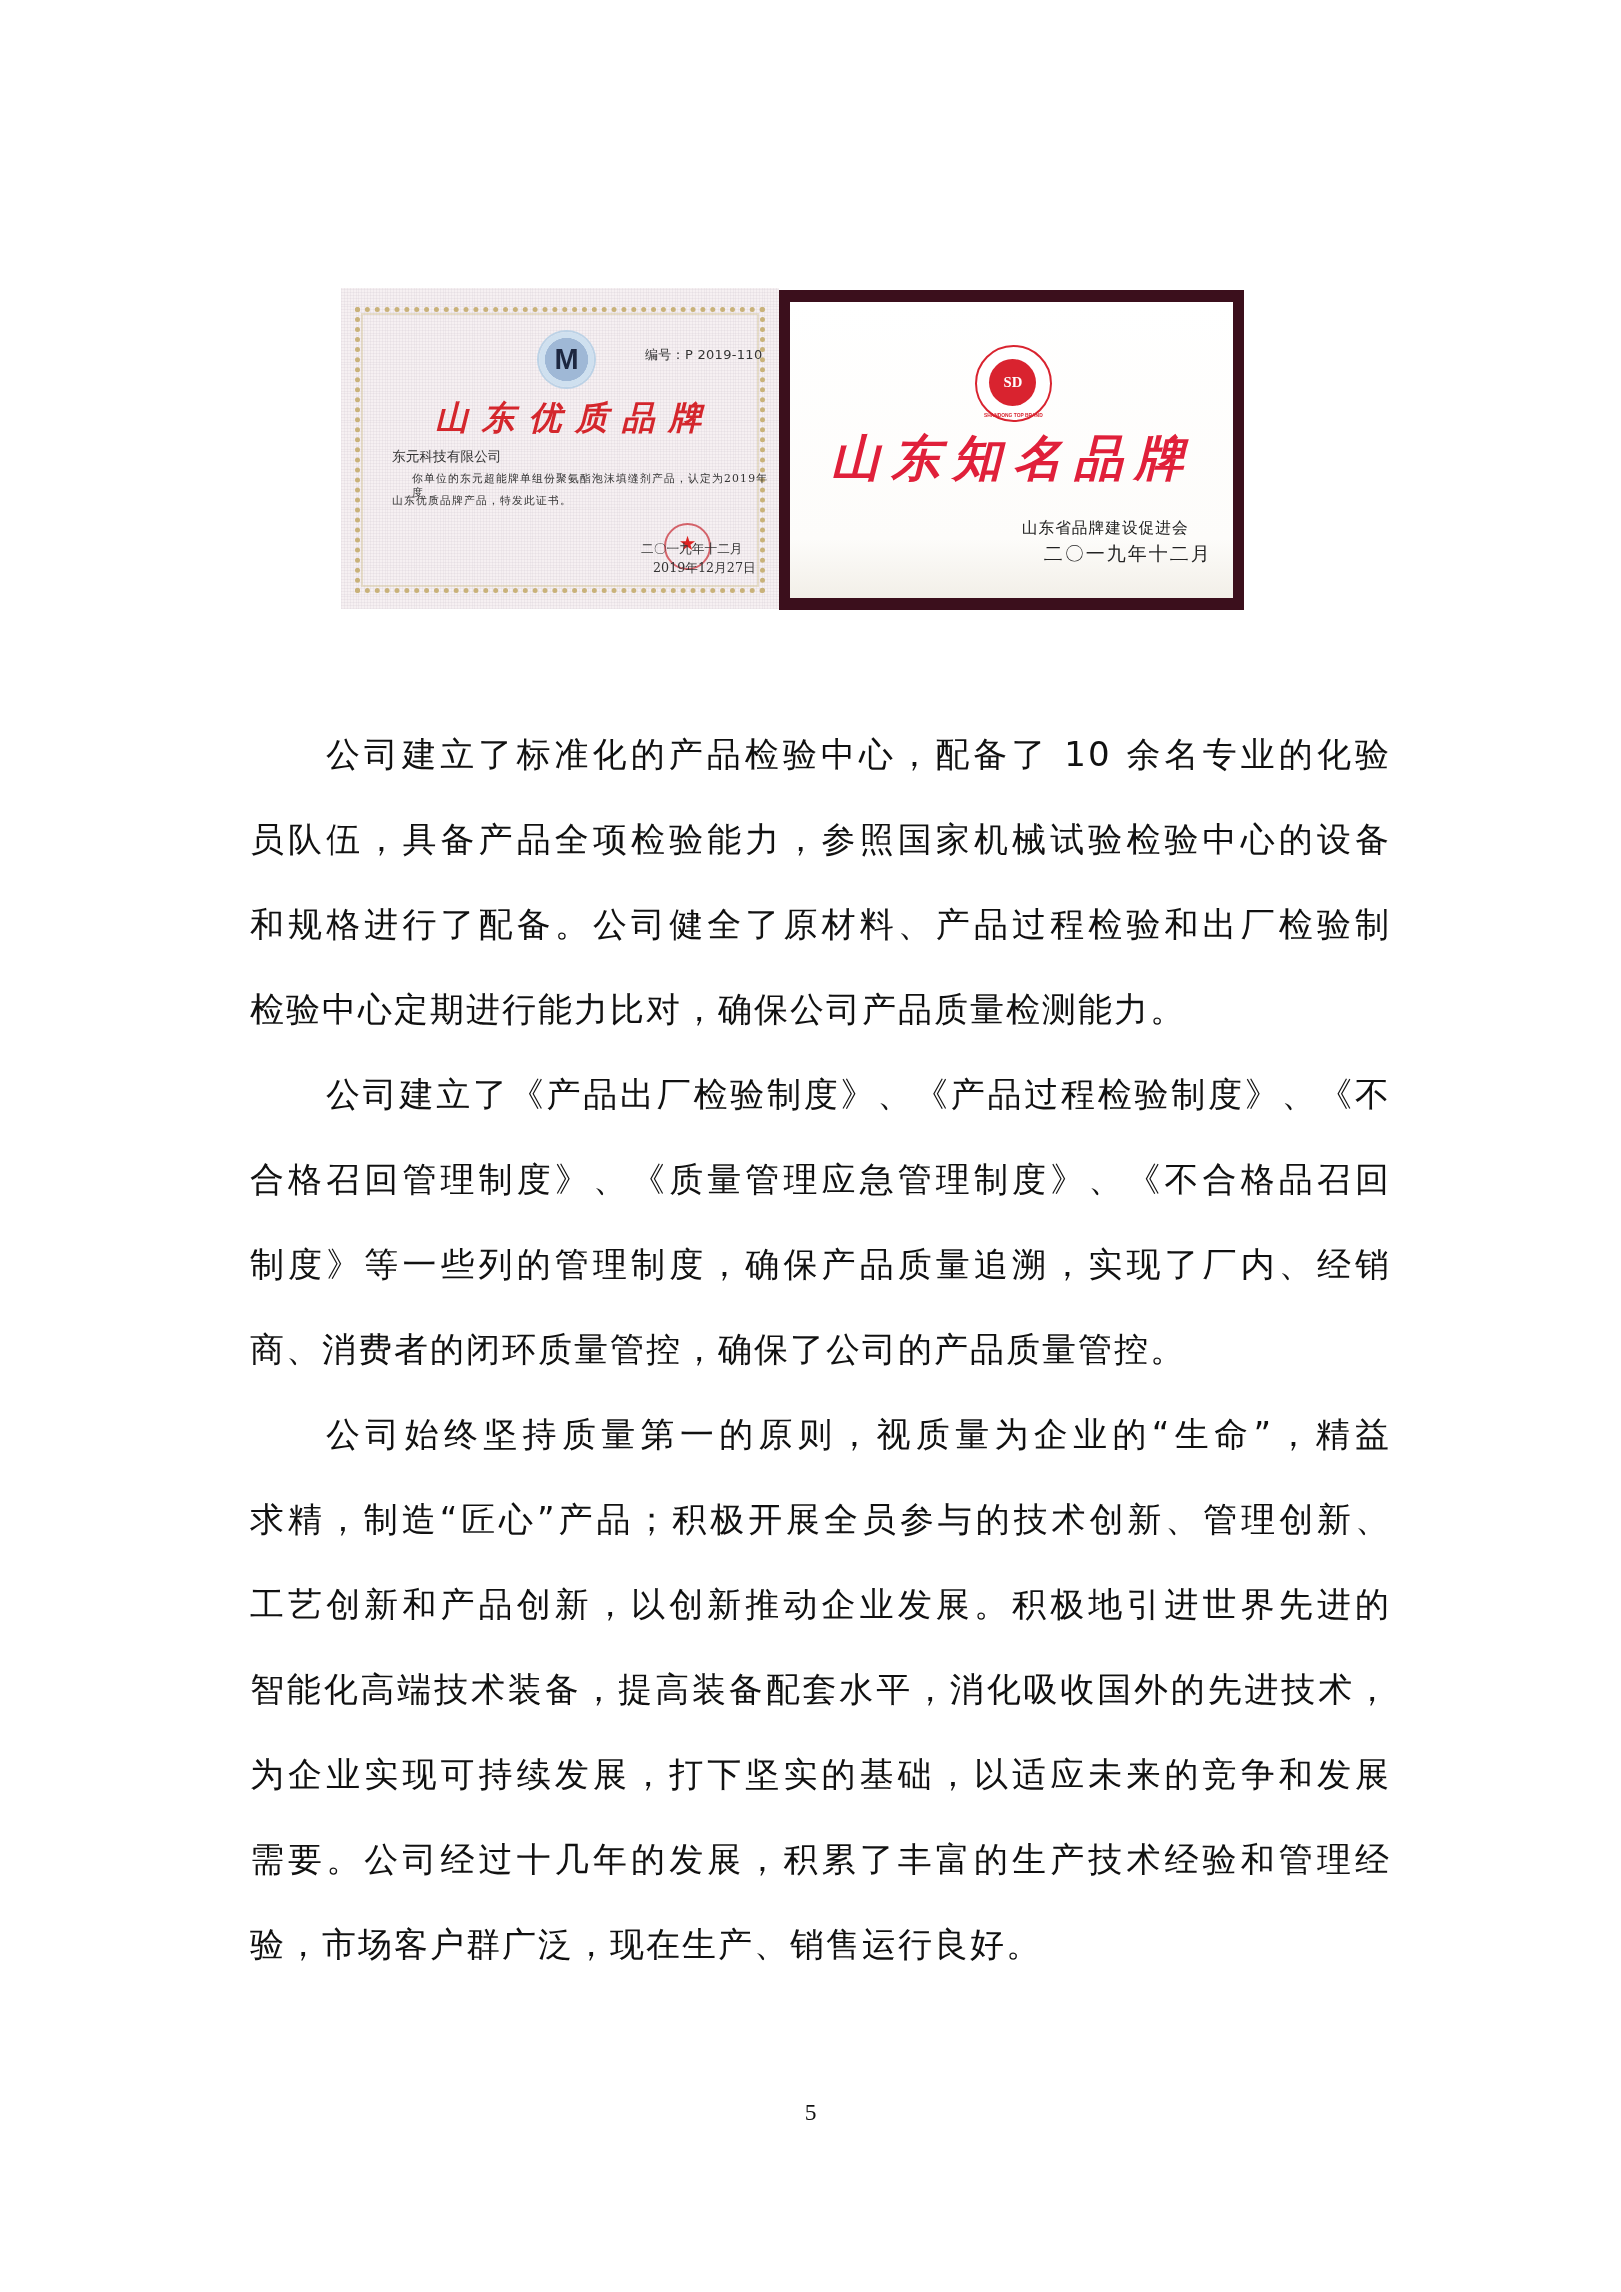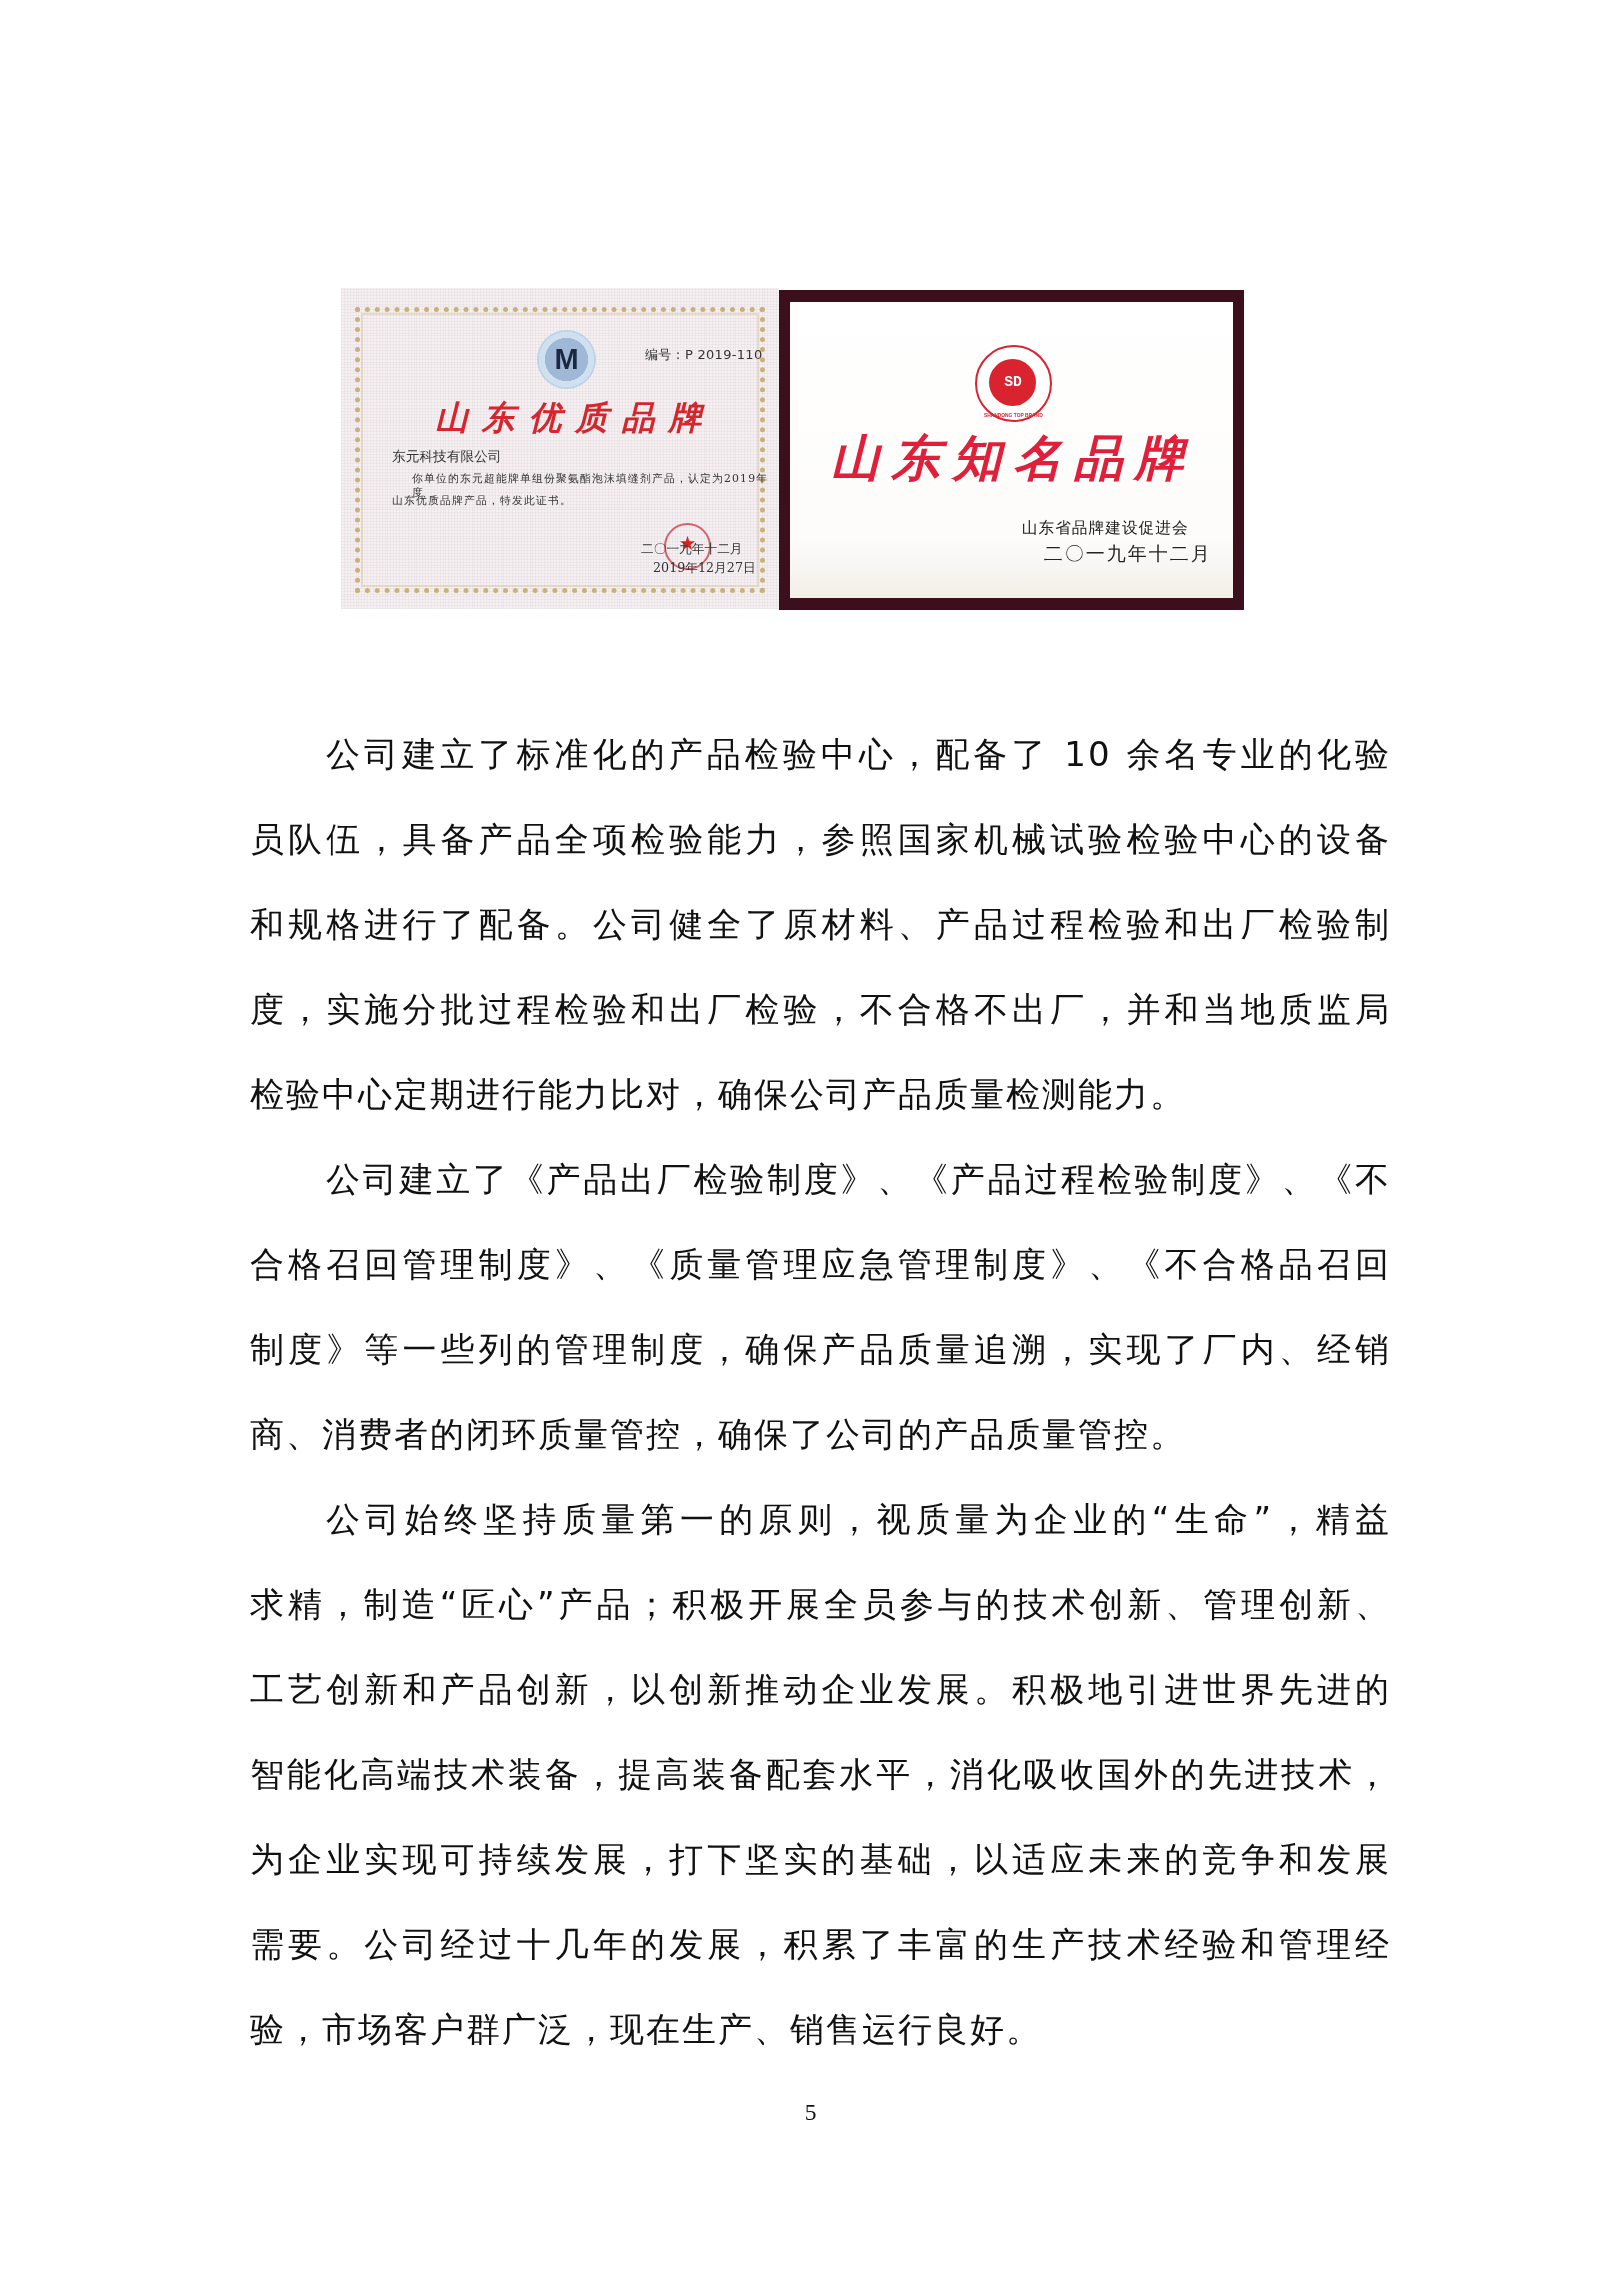--- a/index.html
+++ b/index.html
@@ -35,21 +35,21 @@
   .cert1 .seal span { position: absolute; left: 0; right: 0; top: 8.8px; text-align: center; color: #d22; font-size: 19.6px; line-height: 19.6px; }
 
   
   .cert2 { position: absolute; left: 779px; top: 290px; width: 465px; height: 320px;
            background: #3b0f1c; }
   .cert2 .inner { position: absolute; left: 10.8px; top: 11.8px; right: 10.8px; bottom: 11.8px;
            background: linear-gradient(180deg, #ffffff 0%, #fdfcfa 80%, #f2efe8 100%); }
   .cert2 .emblem { position: absolute; left: 185px; top: 43px; width: 73px; height: 73px; border-radius: 50%;
                    border: 2px solid #d9232f; background: #fff; }
   .cert2 .emblem .core { position: absolute; left: 12.7px; top: 12.7px; width: 47px; height: 47px; border-radius: 50%;
-                   background: #d9232f; color: #fff; font-family: Liberation Mono, monospace; font-weight: bold;
+                   background: #d9232f; color: #fff; font-family: Liberation Serif, serif; font-weight: bold;
                    font-size: 14.7px; text-align: center; line-height: 47px; }
   .cert2 .emblem .ring { position: absolute; left: 0; right: 0; bottom: 2px; text-align: center;
                    font-family: "Liberation Sans", sans-serif; font-size: 4.9px; color: #d9232f; font-weight: bold; }
   .cert2 .title { position: absolute; left: 41px; top: 124px; font-family: "DejaVu Serif", serif;
                   font-weight: bold; font-size: 49px; color: #e0203a; letter-spacing: 11.8px; font-style: italic; }
   .cert2 .issuer { position: absolute; left: 232px; top: 216px; font-size: 15.7px; color: #222; letter-spacing: 1px; }
   .cert2 .date { position: absolute; left: 254px; top: 239px; font-size: 19px; color: #222; letter-spacing: 2px; }
 
   
   .textblock { position: absolute; left: 250px; top: 730px; width: 1141px; }
@@ -91,21 +91,20 @@
     <div class="issuer">山东省品牌建设促进会</div>
     <div class="date">二〇一九年十二月</div>
   </div>
 </div>
 
 <div class="textblock">
   <div>
     <div class="line indent">公司建立了标准化的产品检验中心，配备了 10 余名专业的化验</div>
     <div class="line">员队伍，具备产品全项检验能力，参照国家机械试验检验中心的设备</div>
     <div class="line">和规格进行了配备。公司健全了原材料、产品过程检验和出厂检验制</div>
-    <div class="line">度，实施分批过程检验和出厂检验，不合格不出厂，并和当地质监局</div>
     <div class="line last">检验中心定期进行能力比对，确保公司产品质量检测能力。</div>
   </div>
   <div>
     <div class="line indent">公司建立了《产品出厂检验制度》、《产品过程检验制度》、《不</div>
     <div class="line">合格召回管理制度》、《质量管理应急管理制度》、《不合格品召回</div>
     <div class="line">制度》等一些列的管理制度，确保产品质量追溯，实现了厂内、经销</div>
     <div class="line last">商、消费者的闭环质量管控，确保了公司的产品质量管控。</div>
   </div>
   <div>
     <div class="line indent">公司始终坚持质量第一的原则，视质量为企业的“生命”，精益</div>

